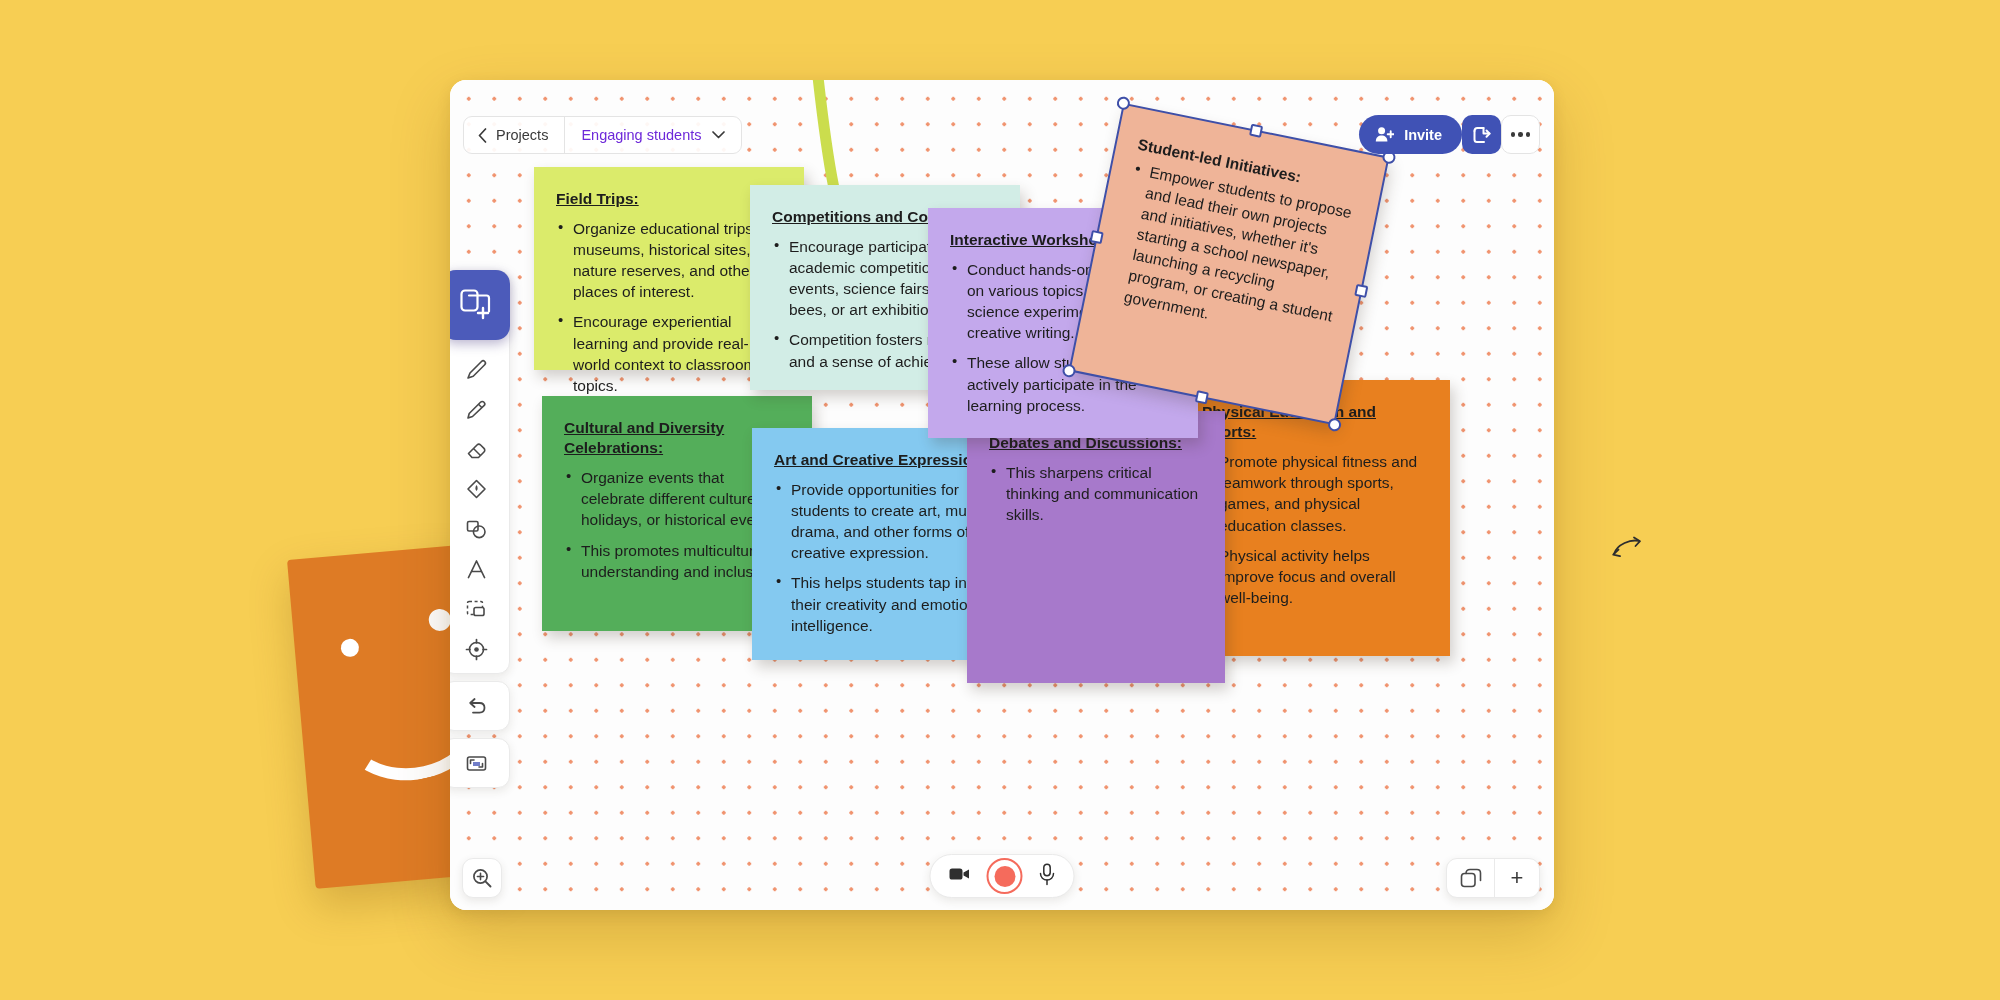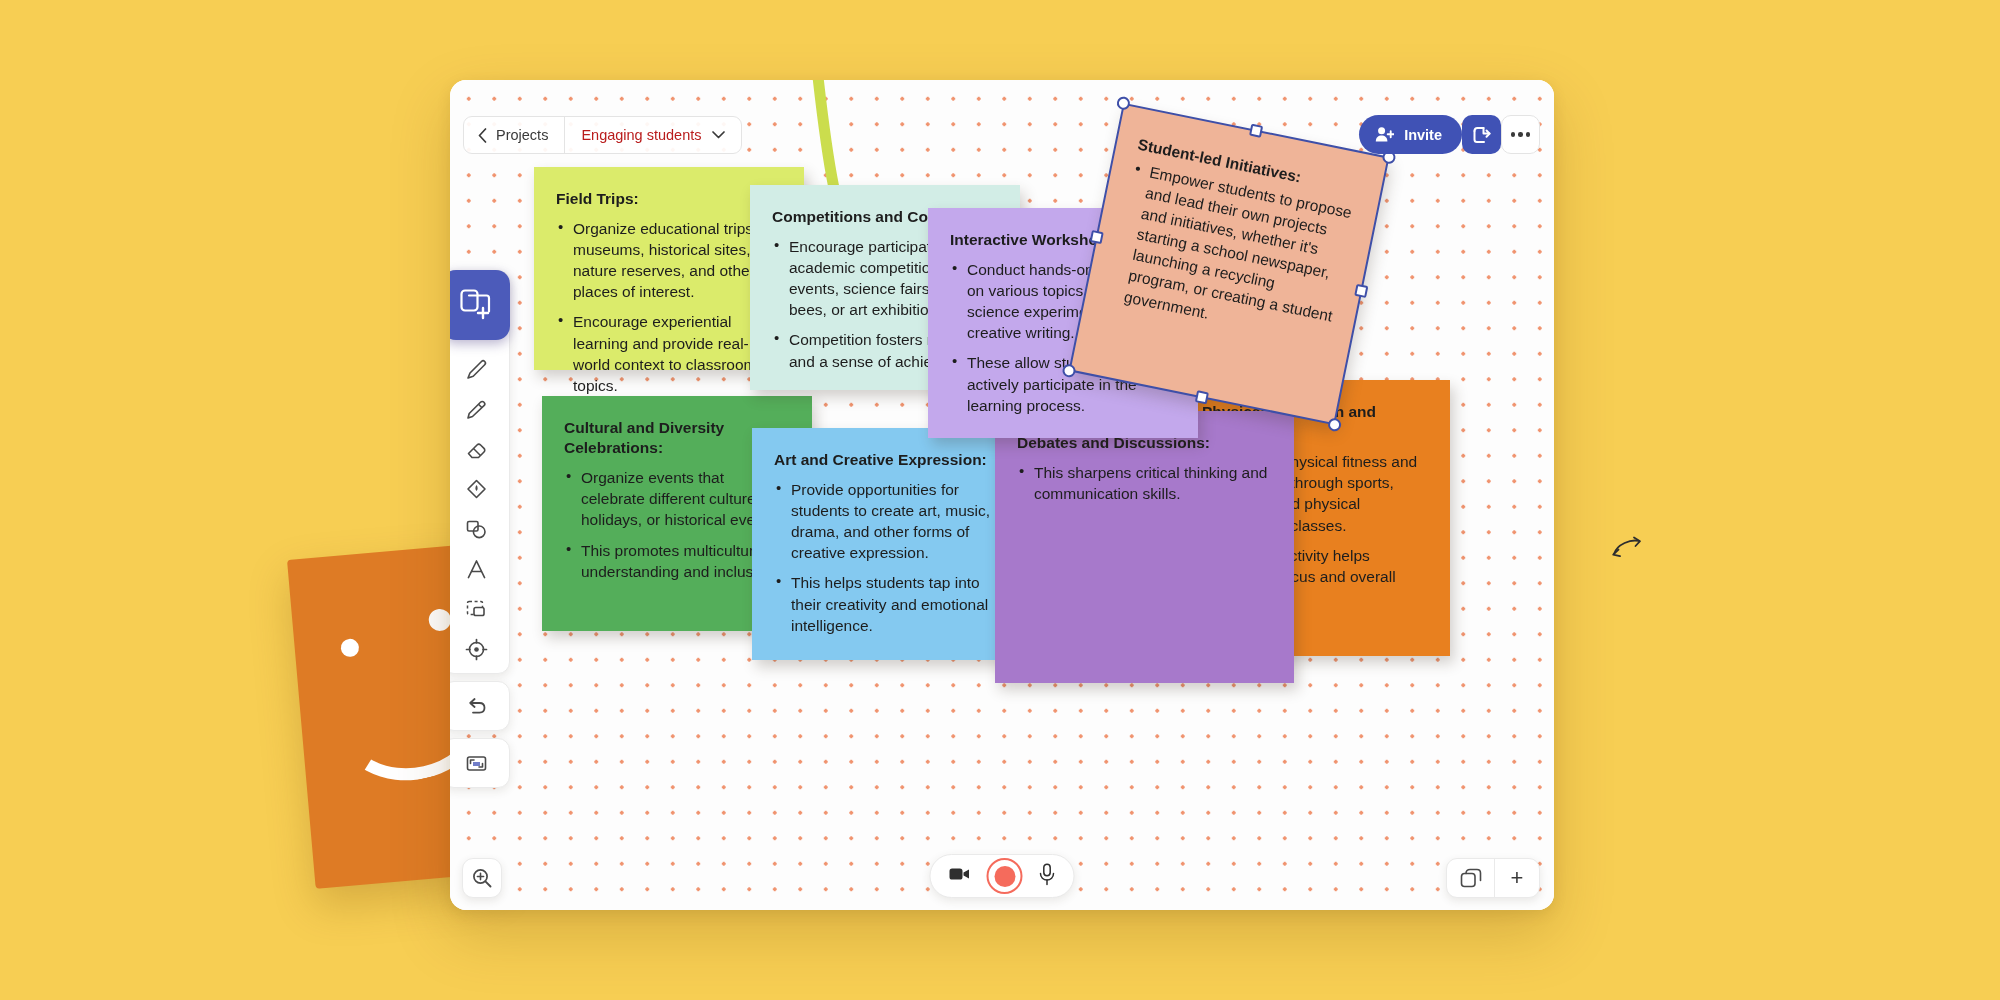--- a/index.html
+++ b/index.html
@@ -79,21 +79,21 @@
   .bc-projects {
     display: flex; align-items: center; gap: 9px;
     padding: 0 16px 0 14px;
     font-size: 14.5px; color: #3A3A3A;
     border-right: 1px solid #E4E4E4;
     cursor: pointer;
   }
   .bc-title {
     display: flex; align-items: center; gap: 10px;
     padding: 0 16px;
-    font-size: 14.5px; color: #b91c1c;
+    font-size: 14.5px; color: #6d28d9;
     cursor: pointer;
   }
   .hdr-right {
     position: absolute;
     right: 14px; top: 12px;
     display: flex; align-items: flex-start; 
     pointer-events: auto;
   }
   .invite-btn {
     display: flex; align-items: center; gap: 10px;
@@ -143,41 +143,42 @@
     font-size: 15.5px;
     line-height: 1.36;
     color: #1D1D1D;
     box-shadow: 4px 7px 13px rgba(60,45,30,0.22);
   }
   .note h3 {
     font-size: 15.5px;
     font-weight: 700;
     margin-bottom: 9px;
     line-height: 1.3;
+    text-decoration: underline;
   }
   .note ul { list-style: none; }
   .note li {
     position: relative;
     padding-left: 17px;
     margin-bottom: 9px;
   }
   .note li:last-child { margin-bottom: 0; }
   .note li::before {
     content: "•";
     position: absolute;
     left: 2px; top: -1px;
     font-size: 15px;
   }
 
   .note-fieldtrips   { left: 84px; top:  87px; width: 270px; height: 203px; background: #DBEB6B; z-index: 10; }
   .note-competitions { left: 300px; top: 105px; width: 270px; height: 205px; background: #D2EDE6; z-index: 11; }
   .note-workshops    { left: 478px; top: 128px; width: 270px; height: 230px; background: #C3A8EC; z-index: 13; }
   .note-cultural     { left:  92px; top: 316px; width: 270px; height: 235px; background: #54AE5A; z-index: 10; }
   .note-art          { left: 302px; top: 348px; width: 270px; height: 232px; background: #84C9F0; z-index: 11; }
-  .note-debates      { left: 517px; top: 331px; width: 299px; height: 272px; background: #A779CB; z-index: 12; margin-left: 28px; }
+  .note-debates      { left: 517px; top: 331px; width: 258px; height: 272px; background: #A779CB; z-index: 12; }
   .note-physical     { left: 730px; top: 300px; width: 270px; height: 276px; background: #E8801F; z-index: 11; }
 
   
   .rot-wrap {
     position: absolute;
     left: 644px; top: 48px;
     width: 270px; height: 272px;
     transform: rotate(11.5deg);
     z-index: 20;
   }

